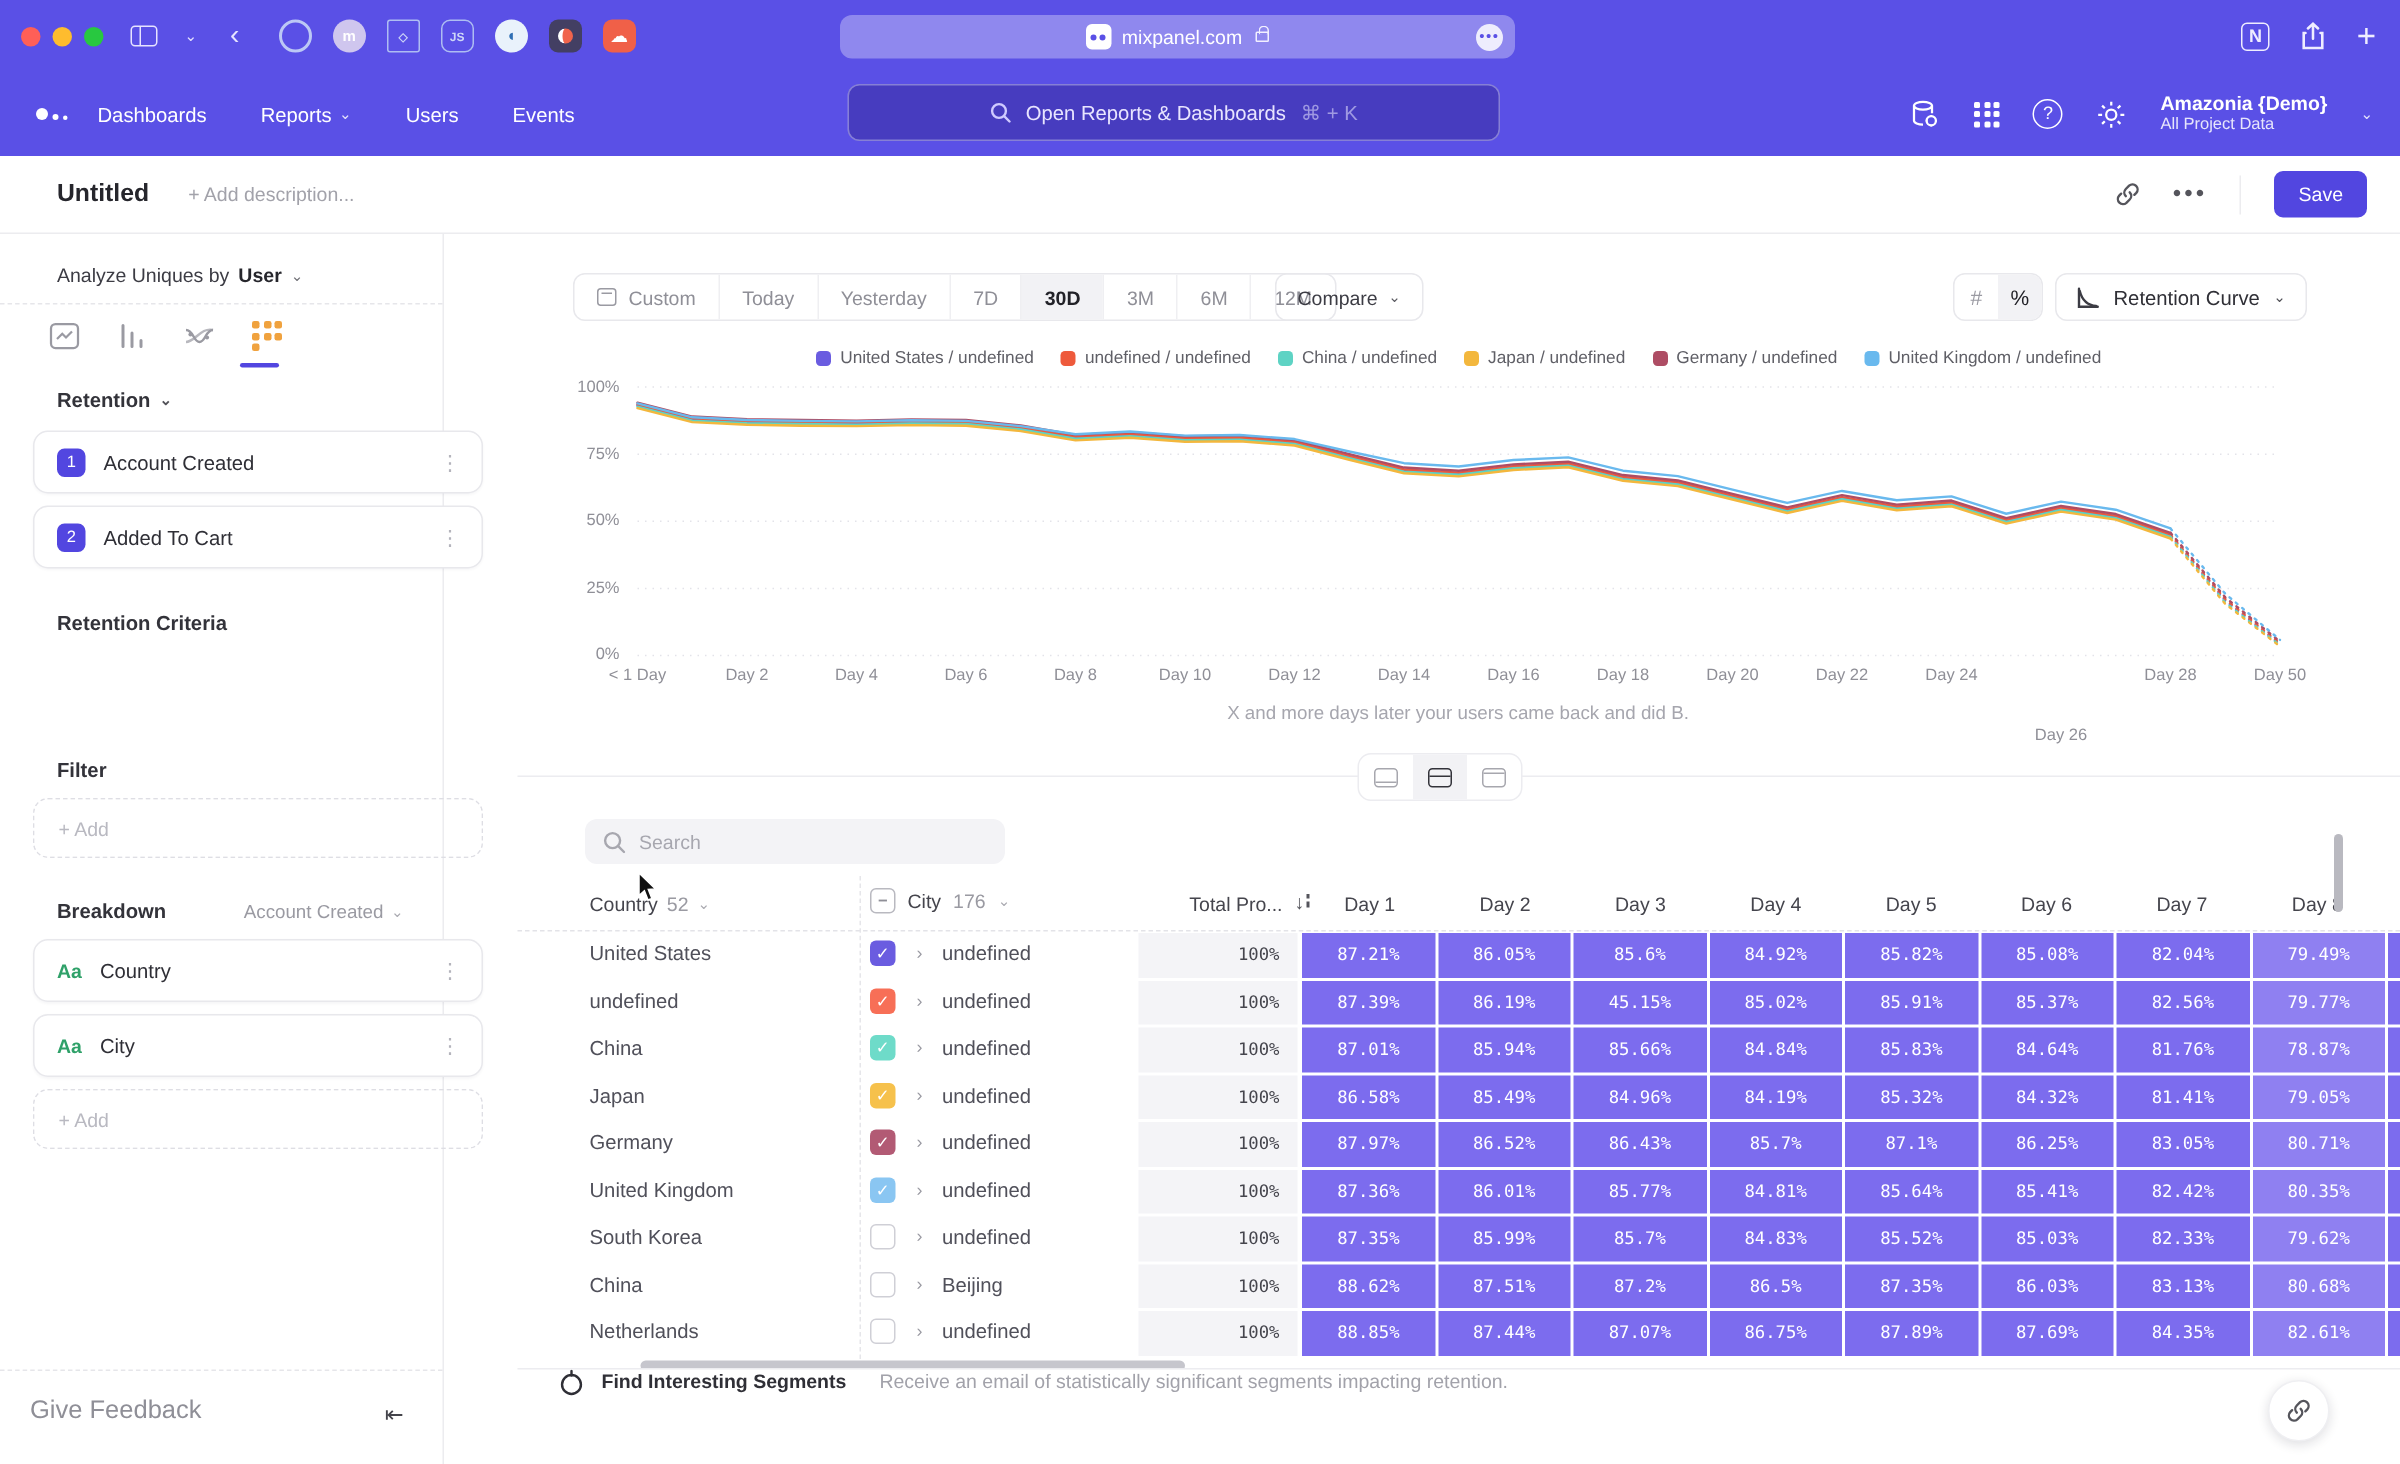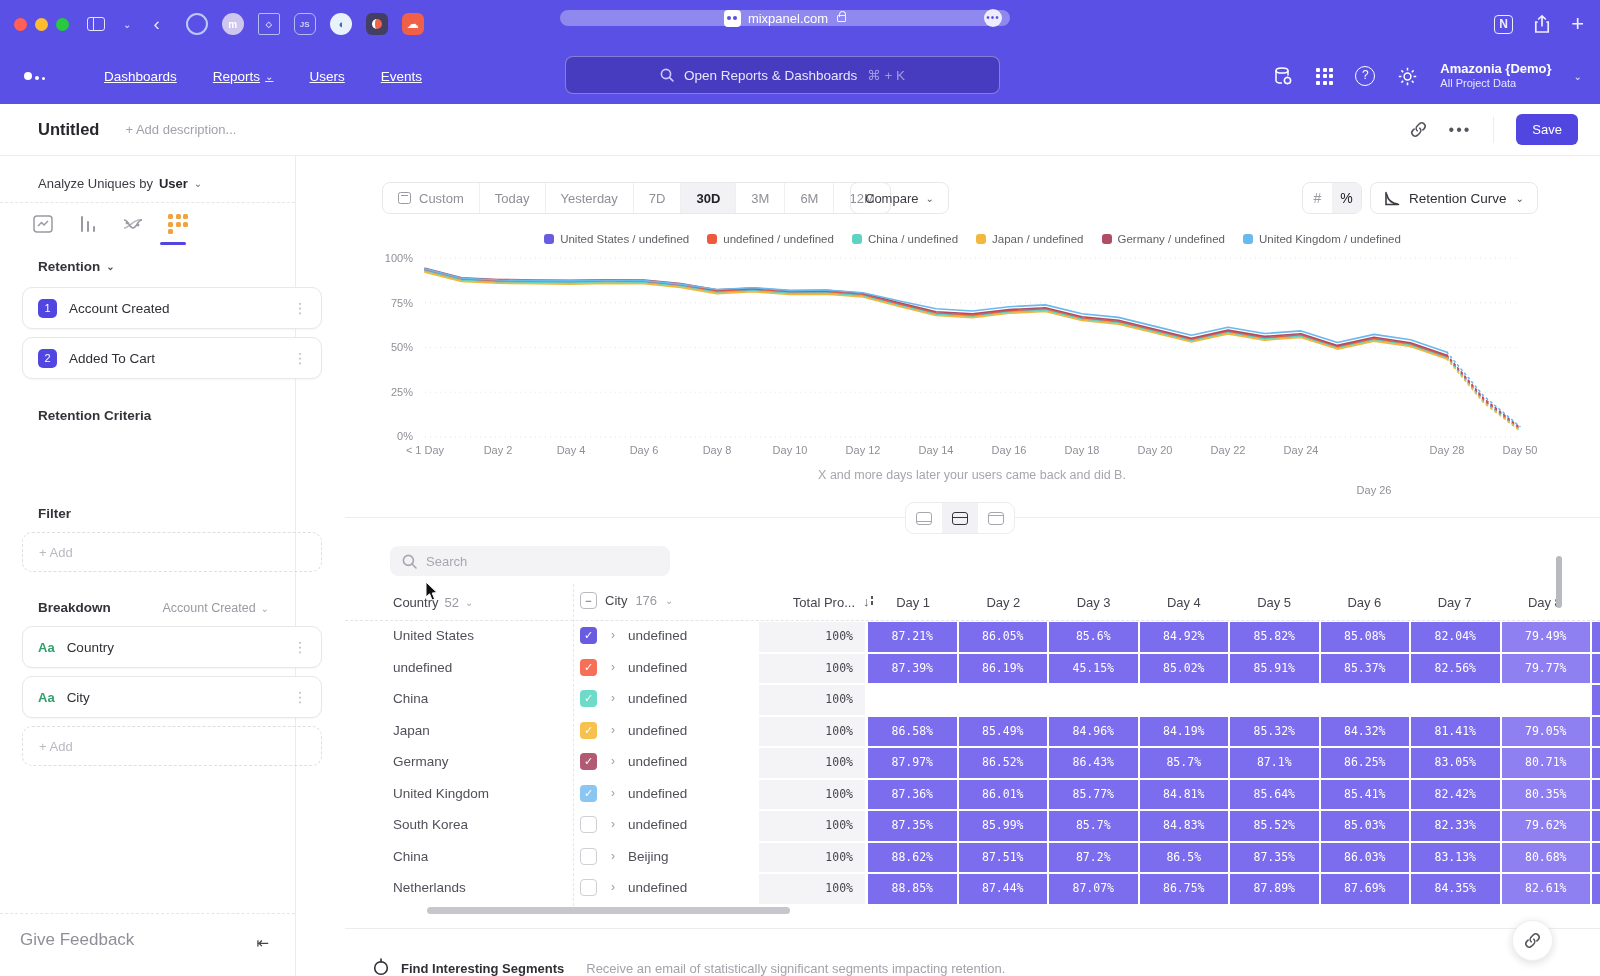--- a/index.html
+++ b/index.html
@@ -15,33 +15,33 @@
   .win-ic { width:18px; height:14px; border:1.6px solid #e6e3ff; border-radius:3px; position:relative; }
   .win-ic::before { content:""; position:absolute; left:5px; top:0; bottom:0; border-left:1.6px solid #e6e3ff; }
   .favrow { display:flex; gap:14px; margin-left:26px; align-items:center; }
   .fav { width:22px; height:22px; border-radius:6px; display:flex; align-items:center; justify-content:center; font-size:10px; color:#eae8ff; }
   .fav.circ { border-radius:50%; border:2px solid #bcc8f5; }
   .fav.mcirc { background:#cfc6ee; color:#fff; font-weight:bold; border-radius:50%; }
   .fav.box { border:1.6px solid #aebdf2; color:#cdd6f7; font-size:8px; font-weight:bold; }
   .fav.swan { background:#e9f2fb; border-radius:50%; color:#2f6fb4; font-size:11px; }
   .fav.tile-dark { background:#433f63; } .fav.tile-dark .pdot { width:10px; height:10px; background:#f0644c; border-radius:50%; border-left:3px solid #fff; }
   .fav.tile-orange { background:#f06048; color:#fff; font-size:12px; }
-  .urlpill { position:absolute; left:560px; top:10px; width:450px; height:16px; background:rgba(255,255,255,.32); border-radius:8px; display:flex; align-items:center; justify-content:center; color:#fff; font-size:13px; gap:7px; }
+  .urlpill { position:absolute; left:560px; top:10px; width:450px; height:29px; background:rgba(255,255,255,.32); border-radius:8px; display:flex; align-items:center; justify-content:center; color:#fff; font-size:13px; gap:7px; }
   .urlbadge { width:17px; height:17px; background:#fff; border-radius:4px; display:flex; align-items:center; justify-content:center; gap:2px; }
   .urlbadge i { width:4px; height:4px; background:#5a50e6; border-radius:50%; }
   .lock { display:inline-block; width:9px; height:7px; border:1.4px solid #f2f0ff; border-radius:1px; position:relative; margin-left:2px; }
   .lock::before { content:""; position:absolute; left:1px; top:-5px; width:5px; height:5px; border:1.4px solid #f2f0ff; border-bottom:none; border-radius:4px 4px 0 0; }
   .urlmore { position:absolute; right:8px; width:18px; height:18px; border-radius:50%; background:rgba(255,255,255,.85); color:#5a50e6; font-size:10px; line-height:18px; text-align:center; letter-spacing:1px; }
   .chrome-right { position:absolute; right:16px; top:0; height:48px; display:flex; align-items:center; gap:20px; color:#efedff; }
   .notion { width:19px; height:19px; border:1.8px solid #efedff; border-radius:4px; font-size:12px; font-weight:bold; text-align:center; line-height:16px; }
 
   .appnav { position:absolute; left:0; top:48px; width:100%; height:56px; display:flex; align-items:center; }
   .mxlogo { margin-left:24px; display:flex; align-items:flex-end; gap:3px; }
   .mxlogo i { background:#fff; border-radius:50%; display:block; }
-  .navitems { display:flex; gap:36px; margin-left:59px; color:#fff; font-size:13.5px;text-decoration:underline; }
+  .navitems { display:flex; gap:36px; margin-left:20px; color:#fff; font-size:13.5px; }
   .navitem { display:flex; align-items:center; gap:5px; cursor:default; }
   .chev { font-size:10px; opacity:.85; }
   .navsearch { position:absolute; left:565px; top:8px; width:435px; height:38px; background:rgba(20,12,90,.28); border:1px solid rgba(255,255,255,.35); border-radius:8px; display:flex; align-items:center; justify-content:center; gap:10px; color:#e8e5ff; font-size:13.5px; }
   .navsearch .hint { color:rgba(232,229,255,.55); }
   .nav-right { position:absolute; right:18px; top:0; height:56px; display:flex; align-items:center; gap:22px; color:#fff; }
   .qmark { width:20px; height:20px; border:1.6px solid #fff; border-radius:50%; font-size:12px; text-align:center; line-height:17px; }
   .dotgrid { display:grid; grid-template-columns:repeat(3,4px); gap:2.5px; }
   .dotgrid i { width:4px; height:4px; background:#fff; border-radius:1px; }
   .proj { text-align:left; line-height:1.25; }
   .proj .pname { font-size:13px; font-weight:bold; }
@@ -135,21 +135,21 @@
   .t-city { position:absolute; left:283px; top:7px; font-size:13.5px; color:#50505a; }
   .t-total { position:absolute; left:414px; top:1px; width:106px; height:29.5px; background:#f4f4f7; text-align:right; font-family:"DejaVu Sans Mono",monospace; font-size:11.5px; color:#45454d; line-height:29.5px; padding-right:12px; }
   .t-days { position:absolute; left:523px; top:1px; width:722px; height:29.5px; display:grid; grid-template-columns:repeat(8,1fr); gap:2px; }
   .t-days .dc { background:#7c6cee; color:#fff; font-family:"DejaVu Sans Mono",monospace; font-size:11.5px; text-align:center; line-height:29.5px; }
   .t-days .dc:last-child { background:#8f80f1; }
   .t-sliver { position:absolute; left:1247px; top:1px; width:8px; height:29.5px; background:#7c6cee; }
 
   .hscroll { position:absolute; left:82px; top:751px; width:363px; height:7px; background:#c6c6cd; border-radius:4px; }
   .vscroll { position:absolute; left:1211px; top:400px; width:6px; height:52px; background:#b9b9c0; border-radius:3px; }
 
-  .footer { position:absolute; left:0; right:0; bottom:0; height:48px; border-top:1px solid #ececf0; background:#fff; display:flex; align-items:flex-end; }
+  .footer { position:absolute; left:0; right:0; bottom:0; height:64px; border-top:1px solid #ececf0; background:#fff; display:flex; align-items:flex-start; }
   .fi-icon { margin-left:27px; }
   .fi-title { margin-left:11px; font-size:13px; font-weight:bold; color:#2f2f36; }
   .fi-sub { margin-left:22px; font-size:13px; color:#a2a2aa; }
   .fab { position:absolute; right:47px; bottom:15px; width:41px; height:41px; background:#fff; border:1px solid #efeff2; border-radius:50%; box-shadow:0 2px 8px rgba(20,20,40,.14); display:flex; align-items:center; justify-content:center; }
 
   .cursor { position:absolute; left:80px; top:425px; z-index:50; }
 </style>
 </head>
 <body>
 
@@ -592,20 +592,30 @@
           <span class="dc">79.77%</span>
         </span>
         <span class="t-sliver"></span>
       </div>
       <div class="trow">
         <span class="t-name">China</span>
         <span class="cb t-cb " style="background: rgb(110, 219, 201);">✓</span>
         <span class="t-chev">›</span>
         <span class="t-city">undefined</span>
         <span class="t-total">100%</span>
+        <span class="t-days">
+          <span class="dc">87.01%</span>
+          <span class="dc">85.94%</span>
+          <span class="dc">85.66%</span>
+          <span class="dc">84.84%</span>
+          <span class="dc">85.83%</span>
+          <span class="dc">84.64%</span>
+          <span class="dc">81.76%</span>
+          <span class="dc">78.87%</span>
+        </span>
         <span class="t-sliver"></span>
       </div>
       <div class="trow">
         <span class="t-name">Japan</span>
         <span class="cb t-cb " style="background: rgb(246, 193, 76);">✓</span>
         <span class="t-chev">›</span>
         <span class="t-city">undefined</span>
         <span class="t-total">100%</span>
         <span class="t-days">
           <span class="dc">86.58%</span>

